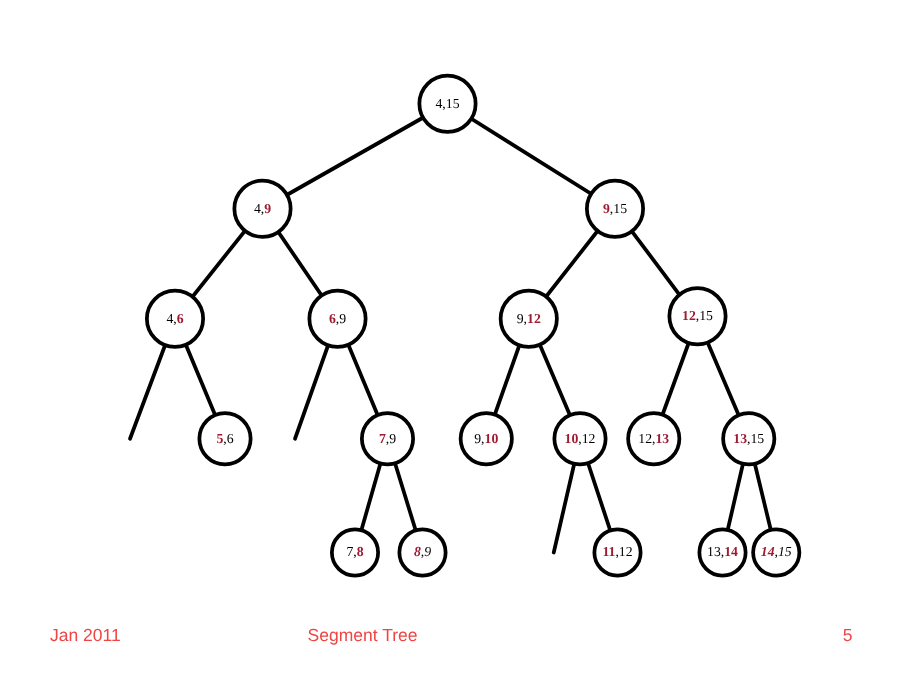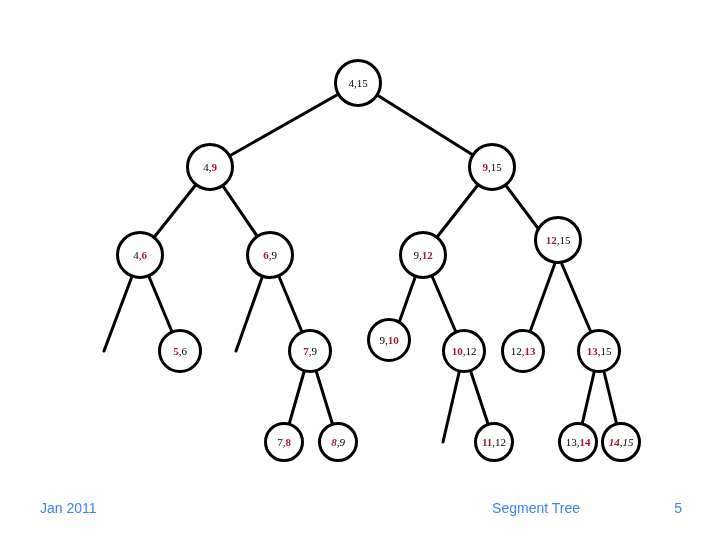--- a/index.html
+++ b/index.html
@@ -67,24 +67,24 @@
     position: absolute;
     left: 0;
     bottom: 0;
     width: 720px;
     height: 56px;
   }
   .foot-txt {
     position: absolute;
     font-family: "Liberation Sans", sans-serif;
     font-size: 14px;
-    color: #3b82f6;
+    color: #ef4444;
   }
   #foot-date  { left: 40px;  top: 16px; }
-  #foot-title { left: 0; top: 16px; width: 580px; text-align: right; }
+  #foot-title { left: 0; top: 16px; width: 580px; text-align: center; }
   #foot-page  { right: 38px; top: 16px; }
 </style>
 </head>
 <body>
 
 <div id="slide">
 
   <svg id="edge-layer" viewBox="0 0 720 540" xmlns="http://www.w3.org/2000/svg">
       <line x1="358" y1="83" x2="210" y2="167" stroke="#000000" stroke-width="3" stroke-linecap="round"></line>
       <line x1="358" y1="83" x2="492" y2="167" stroke="#000000" stroke-width="3" stroke-linecap="round"></line>
@@ -120,30 +120,30 @@
       </div>
       <div class="node" style="left: 116px; top: 231px; width: 48px; height: 48px;">
         <span class="lbl"><span class="lo pl">4</span><span class="sep pl">,</span><span class="hi hl">6</span></span>
       </div>
       <div class="node" style="left: 246px; top: 231px; width: 48px; height: 48px;">
         <span class="lbl"><span class="lo hl">6</span><span class="sep pl">,</span><span class="hi pl">9</span></span>
       </div>
       <div class="node" style="left: 399px; top: 231px; width: 48px; height: 48px;">
         <span class="lbl"><span class="lo pl">9</span><span class="sep pl">,</span><span class="hi hl">12</span></span>
       </div>
-      <div class="node" style="left: 534px; top: 216px; width: 48px; height: 48px; justify-content: center;">
+      <div class="node" style="left: 534px; top: 229px; width: 48px; height: 48px; justify-content: center;">
         <span class="lbl"><span class="lo hl">12</span><span class="sep pl">,</span><span class="hi pl">15</span></span>
       </div>
       <div class="node" style="left: 158px; top: 329px; width: 44px; height: 44px;">
         <span class="lbl"><span class="lo hl">5</span><span class="sep pl">,</span><span class="hi pl">6</span></span>
       </div>
       <div class="node" style="left: 288px; top: 329px; width: 44px; height: 44px;">
         <span class="lbl"><span class="lo hl">7</span><span class="sep pl">,</span><span class="hi pl">9</span></span>
       </div>
-      <div class="node" style="left: 367px; top: 318px; width: 44px; height: 44px;">
+      <div class="node" style="left: 367px; top: 329px; width: 44px; height: 44px;">
         <span class="lbl"><span class="lo pl">9</span><span class="sep pl">,</span><span class="hi hl">10</span></span>
       </div>
       <div class="node" style="left: 442px; top: 329px; width: 44px; height: 44px;">
         <span class="lbl"><span class="lo hl">10</span><span class="sep pl">,</span><span class="hi pl">12</span></span>
       </div>
       <div class="node" style="left: 501px; top: 329px; width: 44px; height: 44px;">
         <span class="lbl"><span class="lo pl">12</span><span class="sep pl">,</span><span class="hi hl">13</span></span>
       </div>
       <div class="node" style="left: 577px; top: 329px; width: 44px; height: 44px;">
         <span class="lbl"><span class="lo hl">13</span><span class="sep pl">,</span><span class="hi pl">15</span></span>

